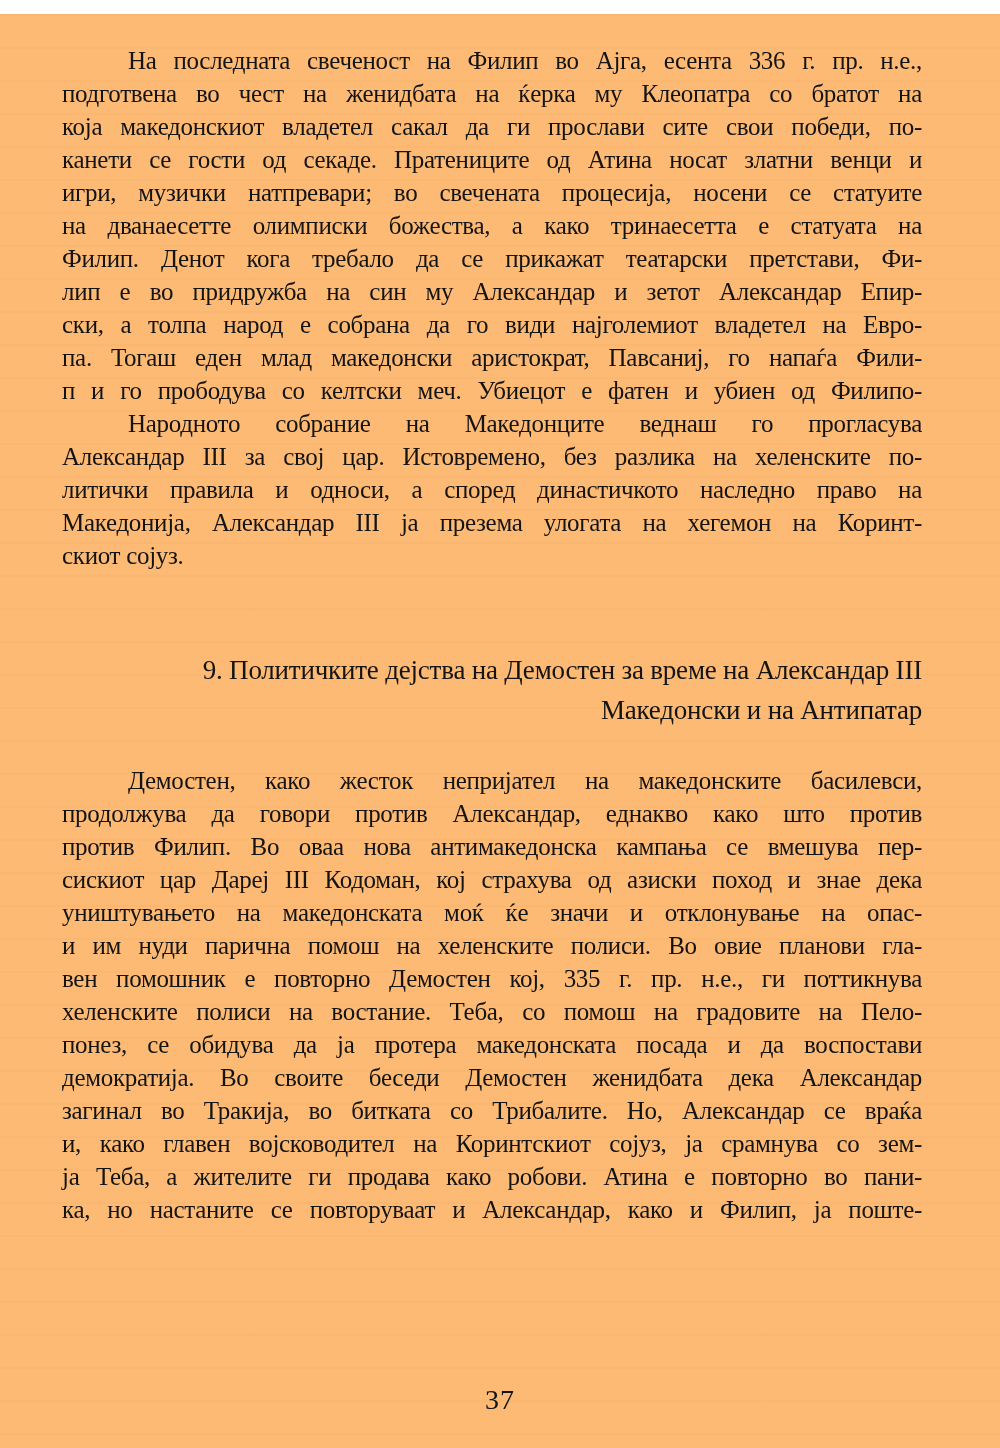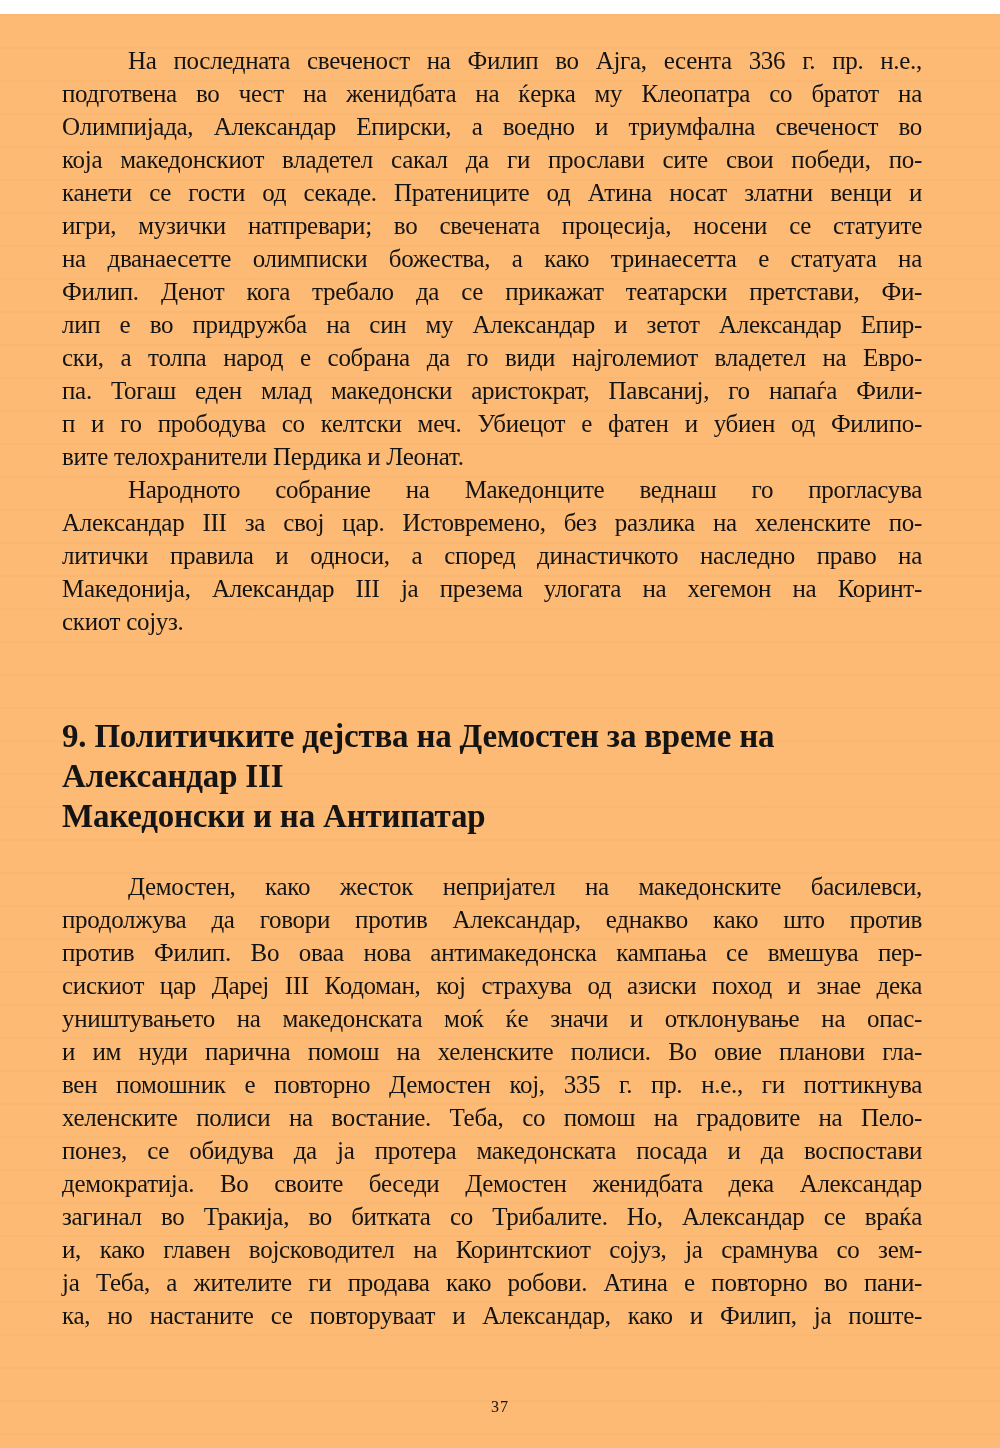--- a/index.html
+++ b/index.html
@@ -47,60 +47,58 @@
     text-align-last: justify;
   }
   .line.indent {
     padding-left: 66px;
   }
   .line.nojust {
     text-align-last: left;
   }
   .section-heading {
     margin: 78px 0 34px 0;
-    text-align: left;
-    font-weight: bold;
-    font-size: 33px;
+    text-align: right;
+    font-weight: normal;
+    font-size: 27px;
     line-height: 40px;
     letter-spacing: -0.2px;
   }
   .heading-line {
     display: block;
   }
   .page-number {
     position: absolute;
     bottom: 46px;
     left: 0;
     width: 100%;
     text-align: center;
-    font-size: 16px;
+    font-size: 28px;
     letter-spacing: 1px;
   }
 </style>
 </head>
 <body>
 
 <div class="page">
   <div class="content">
 
     <div id="before-heading">
         <div class="paragraph">
           <div class="line indent">На последната свеченост на Филип во Ајга, есента 336 г. пр. н.е.,</div>
           <div class="line">подготвена во чест на женидбата на ќерка му Клеопатра со братот на</div>
-          <div class="line">Олимпијада, Александар Епирски, а воедно и триумфална свеченост во</div>
           <div class="line">која македонскиот владетел сакал да ги прослави сите свои победи, по-</div>
           <div class="line">канети се гости од секаде. Пратениците од Атина носат златни венци и</div>
           <div class="line">игри, музички натпревари; во свечената процесија, носени се статуите</div>
           <div class="line">на дванаесетте олимписки божества, а како тринаесетта е статуата на</div>
           <div class="line">Филип. Денот кога требало да се прикажат театарски претстави, Фи-</div>
           <div class="line">лип е во придружба на син му Александар и зетот Александар Епир-</div>
           <div class="line">ски, а толпа народ е собрана да го види најголемиот владетел на Евро-</div>
           <div class="line">па. Тогаш еден млад македонски аристократ, Павсаниј, го напаѓа Фили-</div>
           <div class="line">п и го прободува со келтски меч. Убиецот е фатен и убиен од Филипо-</div>
-          <div class="line nojust">вите телохранители Пердика и Леонат.</div>
         </div>
         <div class="paragraph">
           <div class="line indent">Народното собрание на Македонците веднаш го прогласува</div>
           <div class="line">Александар III за свој цар. Истовремено, без разлика на хеленските по-</div>
           <div class="line">литички правила и односи, а според династичкото наследно право на</div>
           <div class="line">Македонија, Александар III ја презема улогата на хегемон на Коринт-</div>
           <div class="line nojust">скиот сојуз.</div>
         </div>
       </div>
 

